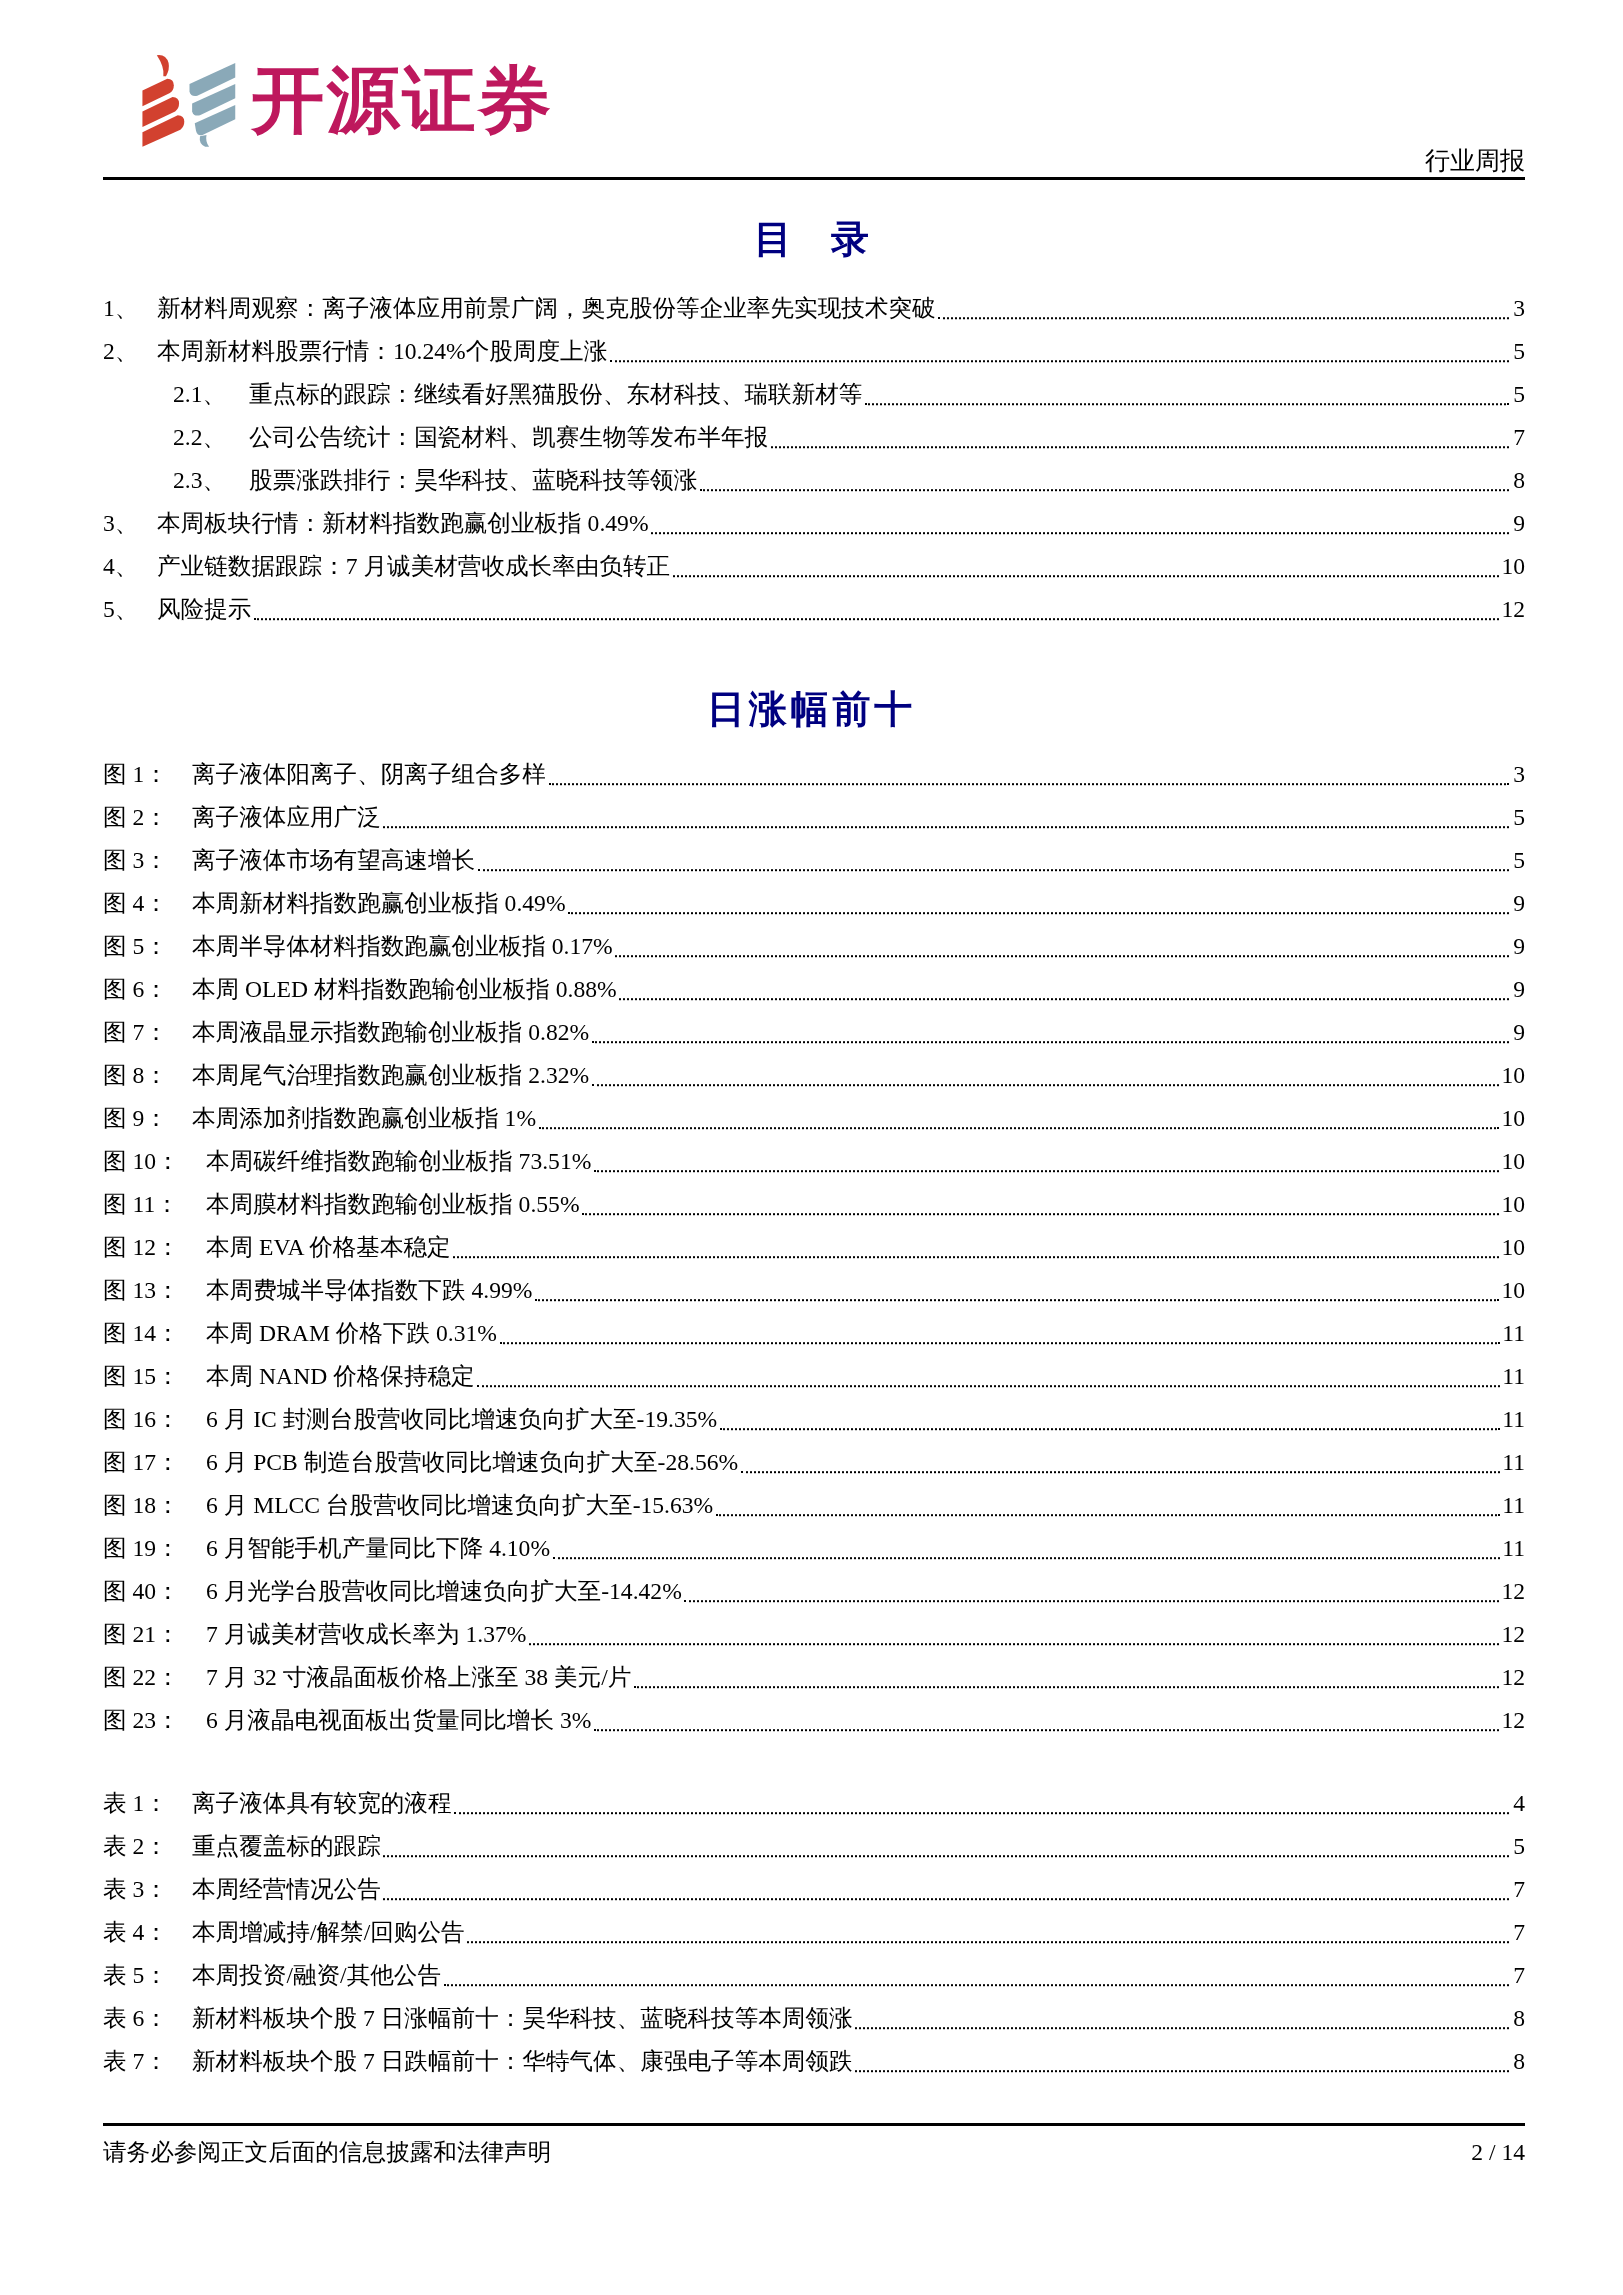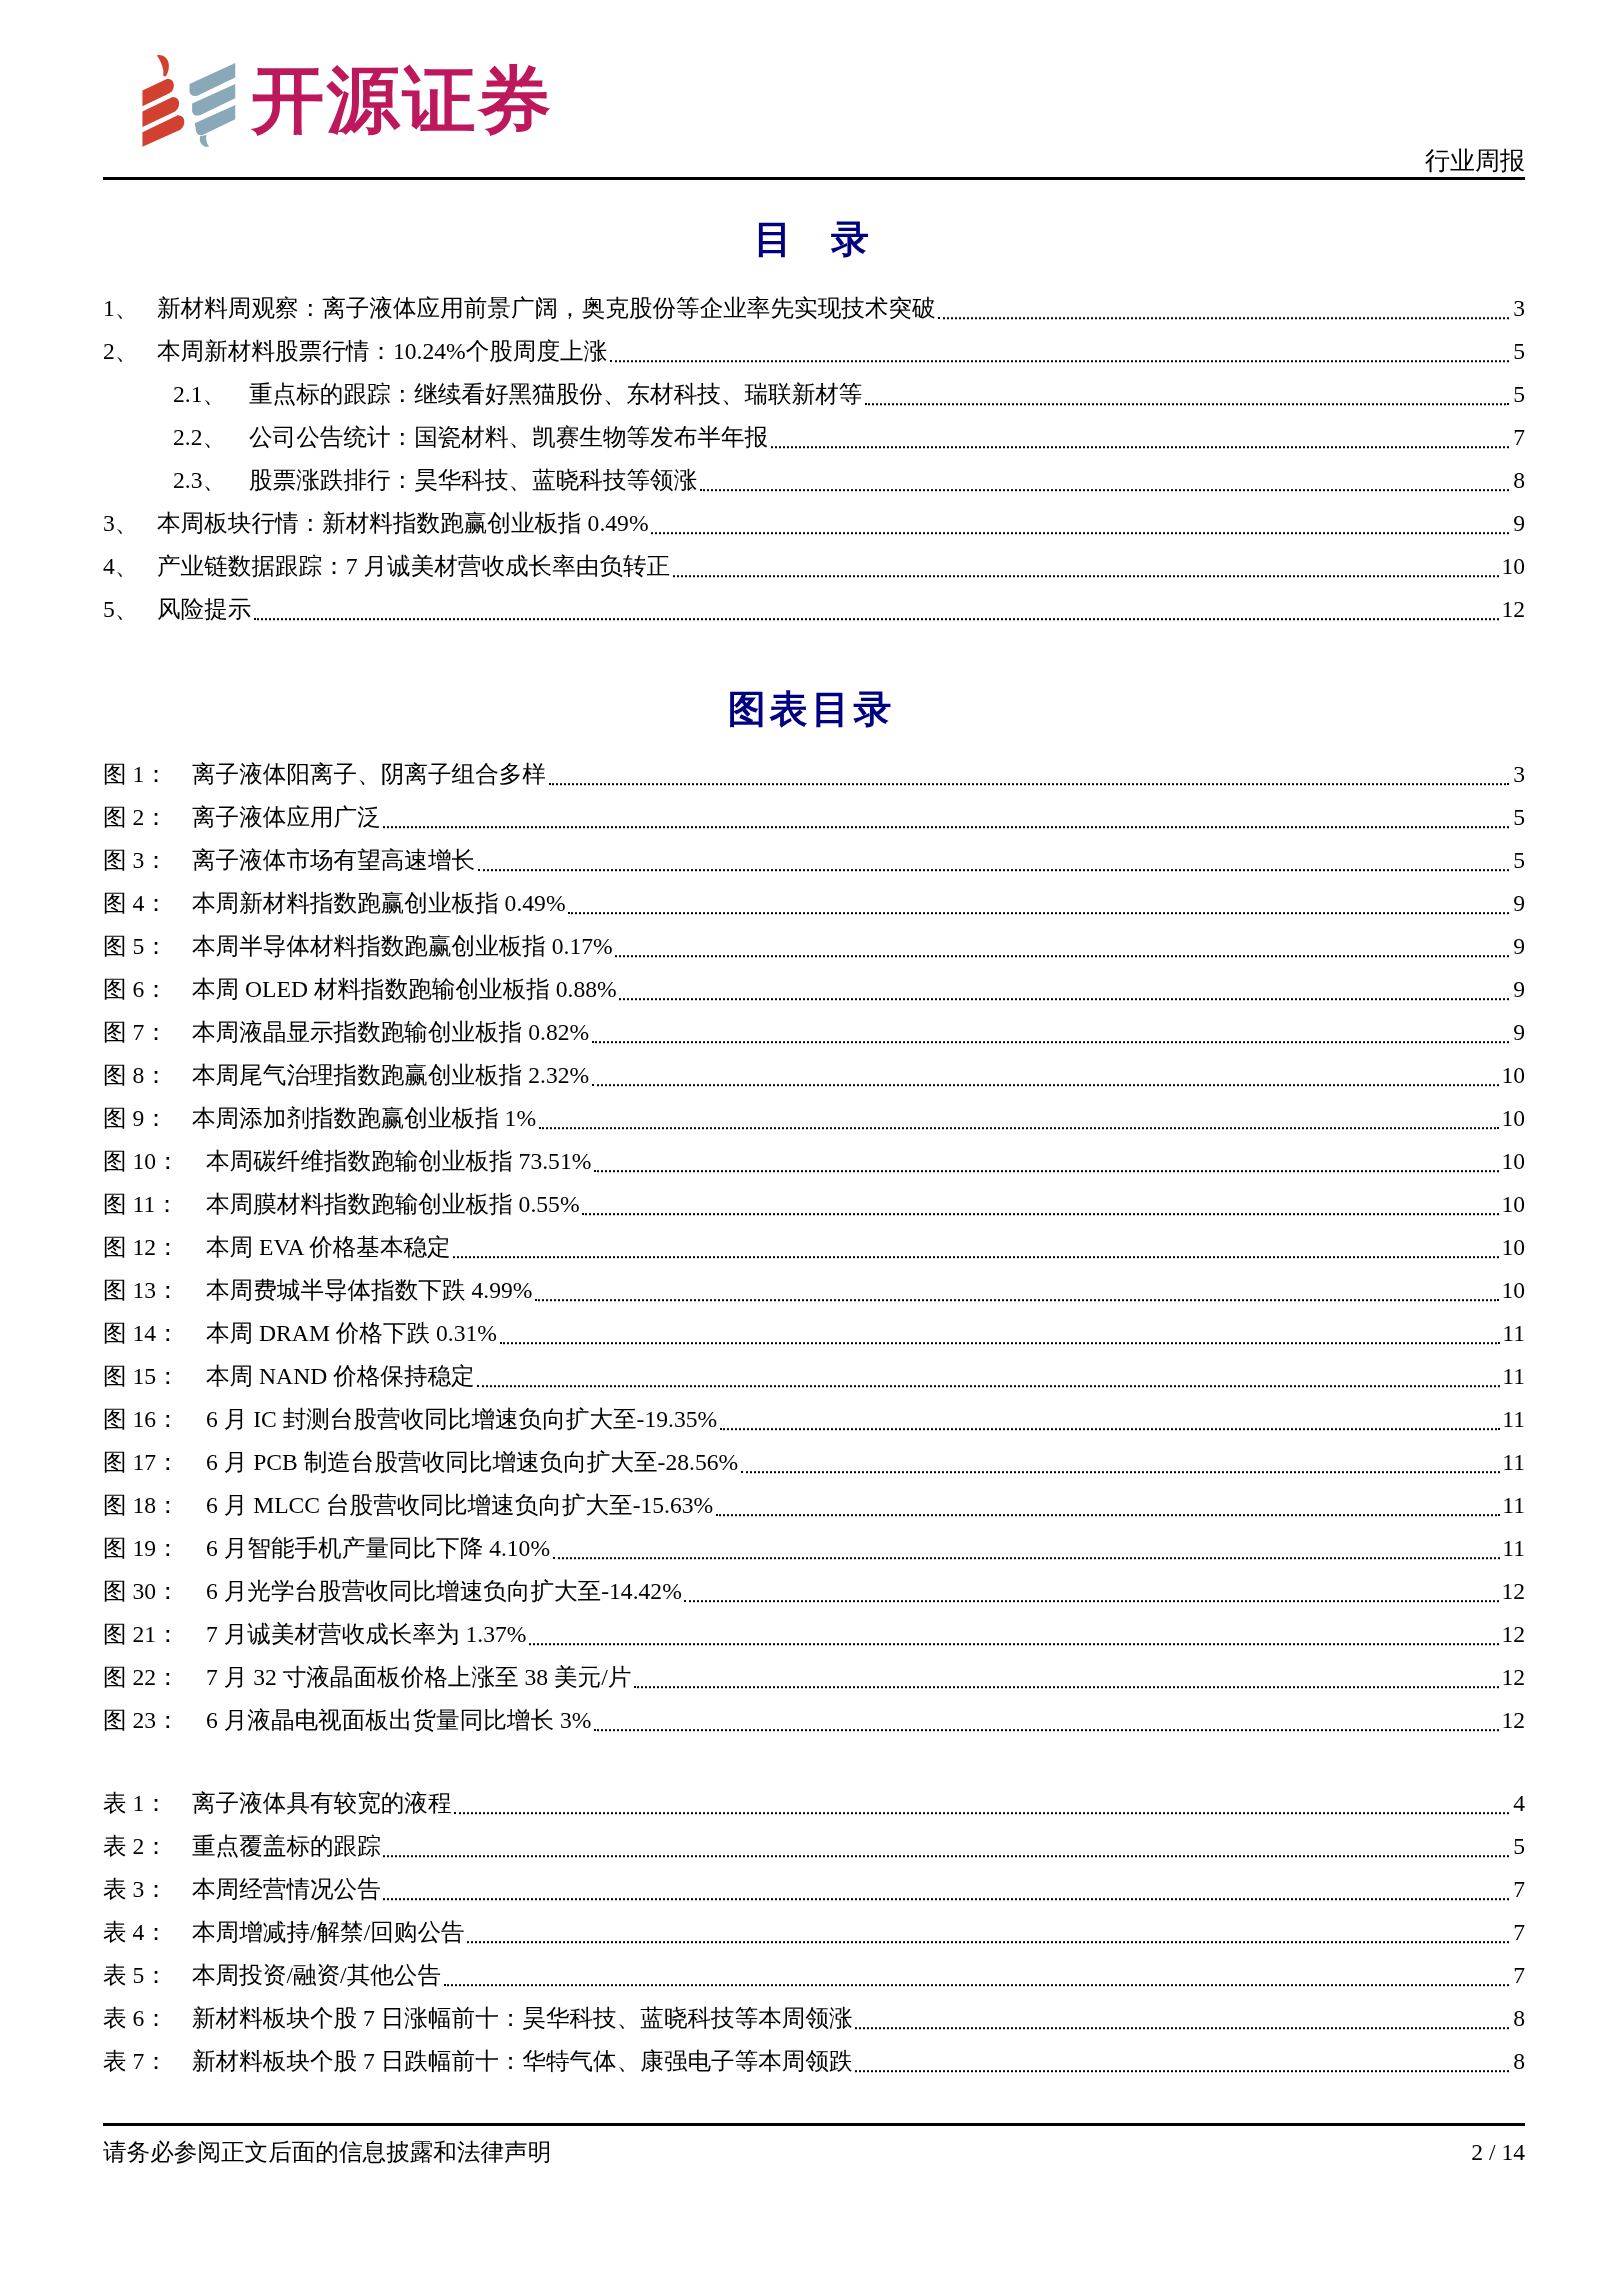--- a/index.html
+++ b/index.html
@@ -222,21 +222,21 @@
     <span class="page">10</span>
   </li>
   <li class="entry">
     <span class="num">5、</span>
     <span class="label">风险提示</span>
     <span class="leader"></span>
     <span class="page">12</span>
   </li>
 </ul>
 
-<div class="section-title lof-title">图表目录</div>
+<div class="section-title lof-title">日涨幅前十</div>
 
 <ul class="entry-list lof lof-list" id="figure-list">
     <li class="entry">
       <span class="num">图 1：</span>
       <span class="label">离子液体阳离子、阴离子组合多样</span>
       <span class="leader"></span>
       <span class="page">3</span>
     </li>
     <li class="entry">
       <span class="num">图 2：</span>
@@ -340,21 +340,21 @@
       <span class="leader"></span>
       <span class="page">11</span>
     </li>
     <li class="entry wide">
       <span class="num">图 19：</span>
       <span class="label">6 月智能手机产量同比下降 4.10%</span>
       <span class="leader"></span>
       <span class="page">11</span>
     </li>
     <li class="entry wide">
-      <span class="num">图 30：</span>
+      <span class="num">图 40：</span>
       <span class="label">6 月光学台股营收同比增速负向扩大至-14.42%</span>
       <span class="leader"></span>
       <span class="page">12</span>
     </li>
     <li class="entry wide">
       <span class="num">图 21：</span>
       <span class="label">7 月诚美材营收成长率为 1.37%</span>
       <span class="leader"></span>
       <span class="page">12</span>
     </li>

